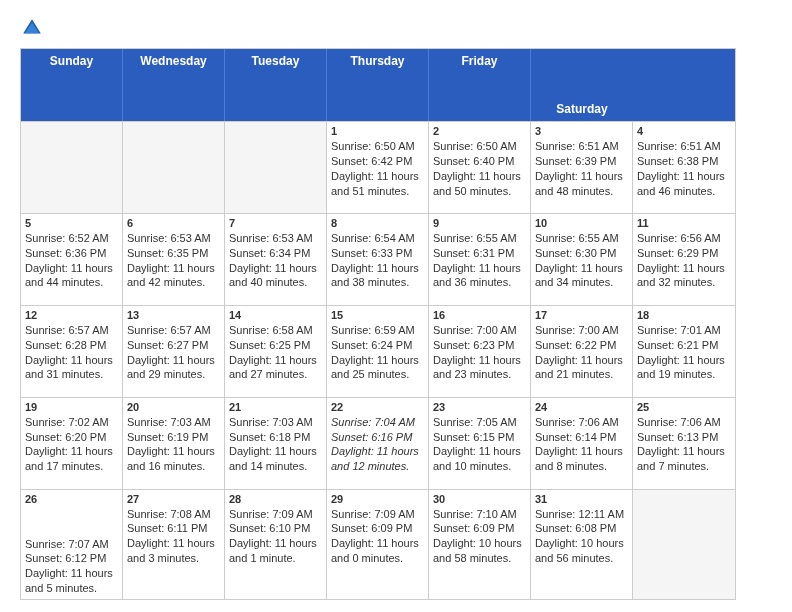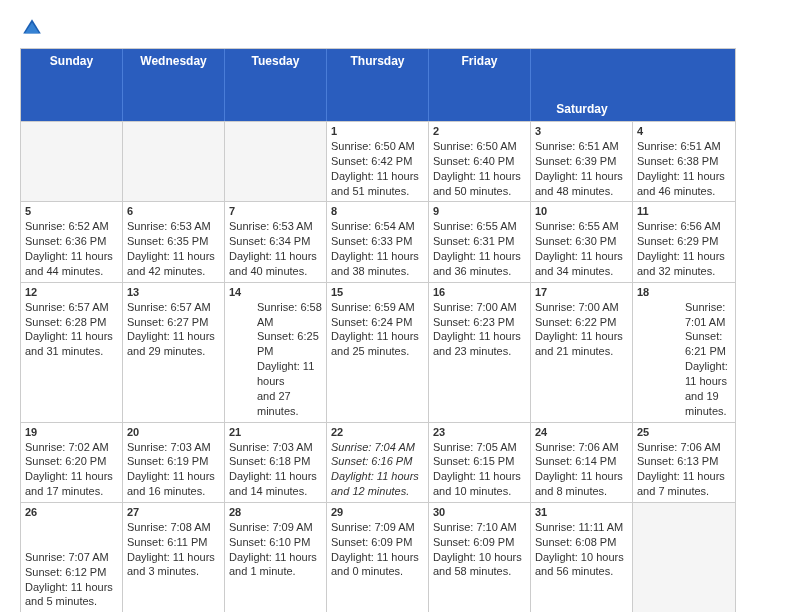--- a/index.html
+++ b/index.html
@@ -230,21 +230,21 @@
           </div>
           <div class="cal-cell">
             <span class="day-num">13</span>
             <div class="cell-info" style="white-space: pre-line;">Sunrise: 6:57 AM
 Sunset: 6:27 PM
 Daylight: 11 hours
 and 29 minutes.</div>
           </div>
           <div class="cal-cell">
             <span class="day-num">14</span>
-            <div class="cell-info" style="white-space: pre-line; margin-left: 28px;">Sunrise: 6:58 AM
+            <div class="cell-info" style="white-space: pre-line;">Sunrise: 6:58 AM
 Sunset: 6:25 PM
 Daylight: 11 hours
 and 27 minutes.</div>
           </div>
           <div class="cal-cell">
             <span class="day-num">15</span>
             <div class="cell-info" style="white-space: pre-line;">Sunrise: 6:59 AM
 Sunset: 6:24 PM
 Daylight: 11 hours
 and 25 minutes.</div>
@@ -258,21 +258,21 @@
           </div>
           <div class="cal-cell">
             <span class="day-num">17</span>
             <div class="cell-info" style="white-space: pre-line;">Sunrise: 7:00 AM
 Sunset: 6:22 PM
 Daylight: 11 hours
 and 21 minutes.</div>
           </div>
           <div class="cal-cell">
             <span class="day-num">18</span>
-            <div class="cell-info" style="white-space: pre-line; margin-left: 48px;">Sunrise: 7:01 AM
+            <div class="cell-info" style="white-space: pre-line;">Sunrise: 7:01 AM
 Sunset: 6:21 PM
 Daylight: 11 hours
 and 19 minutes.</div>
           </div>
         </div>
         <div class="cal-row">
           <div class="cal-cell">
             <span class="day-num">19</span>
             <div class="cell-info" style="white-space: pre-line;">Sunrise: 7:02 AM
 Sunset: 6:20 PM
@@ -353,21 +353,21 @@
           </div>
           <div class="cal-cell">
             <span class="day-num">30</span>
             <div class="cell-info" style="white-space: pre-line;">Sunrise: 7:10 AM
 Sunset: 6:09 PM
 Daylight: 10 hours
 and 58 minutes.</div>
           </div>
           <div class="cal-cell">
             <span class="day-num">31</span>
-            <div class="cell-info" style="white-space: pre-line;">Sunrise: 11:11 AM
+            <div class="cell-info" style="white-space: pre-line;">Sunrise: 12:11 AM
 Sunset: 6:08 PM
 Daylight: 10 hours
 and 56 minutes.</div>
           </div>
           <div class="cal-cell empty"></div>
         </div>
       </div>
   </div>
 </div>
 

